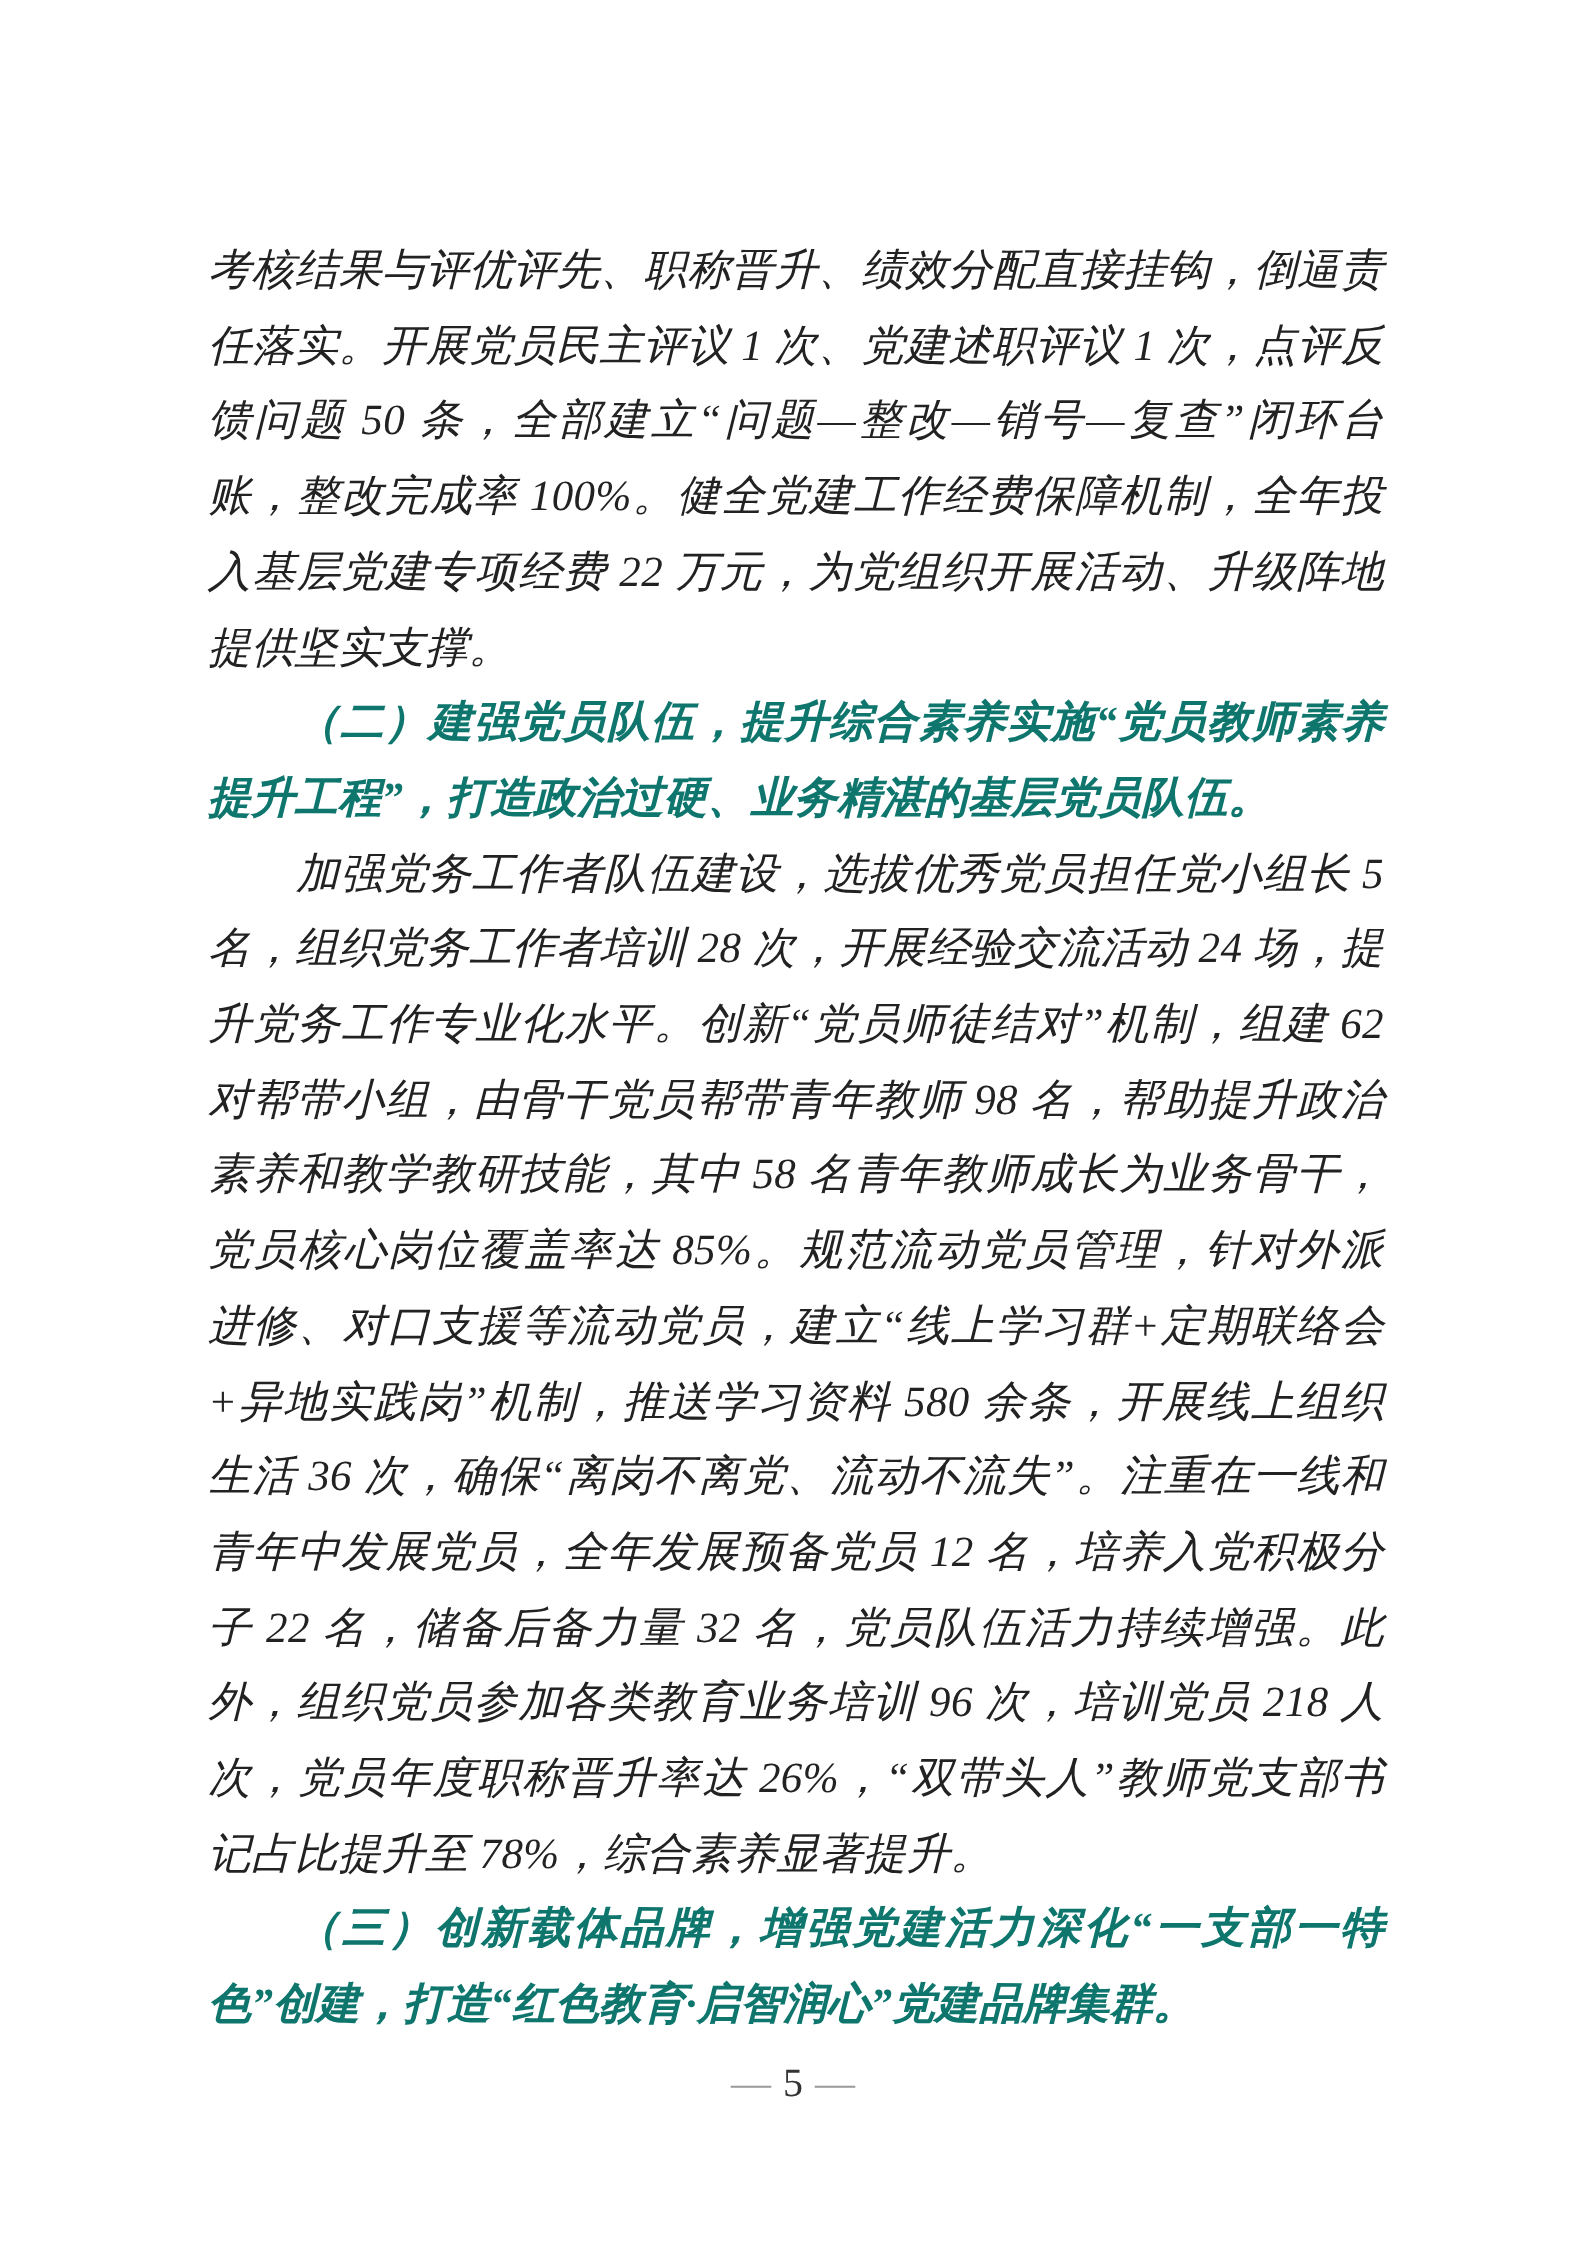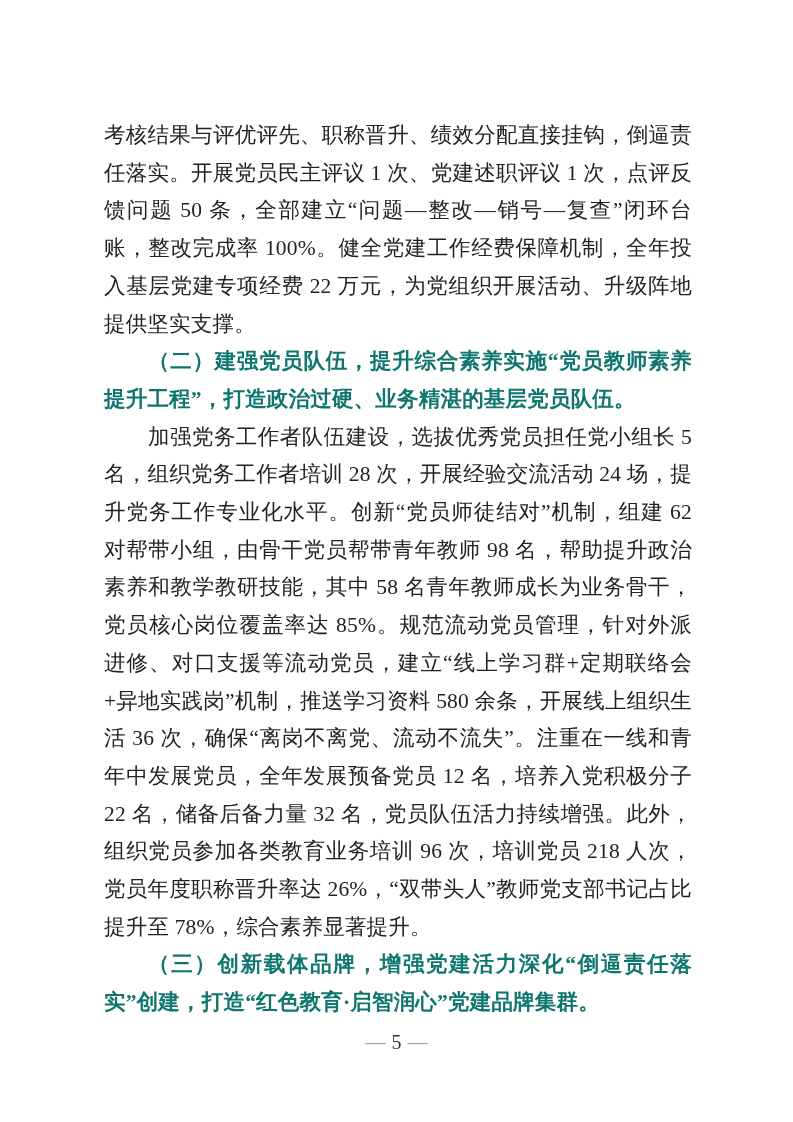--- a/index.html
+++ b/index.html
@@ -23,20 +23,21 @@
   }
   .para {
     margin: 0;
     padding: 0;
     font-size: 21.5px;
     line-height: 37.7px;
     text-align: justify;
     color: #222222;
     letter-spacing: 0.2px;
     word-break: break-all;
+    font-style: italic;
   }
   .para.indent {
     text-indent: 44px;
   }
   .para.heading {
     font-weight: 700;
     color: #0f766e;
   }
   .footer {
     position: absolute;
@@ -59,19 +60,19 @@
   }
 </style>
 </head>
 <body>
 
 <div class="page">
   <div class="content">
     <p class="para">考核结果与评优评先、职称晋升、绩效分配直接挂钩，倒逼责任落实。开展党员民主评议 1 次、党建述职评议 1 次，点评反馈问题 50 条，全部建立“问题—整改—销号—复查”闭环台账，整改完成率 100%。健全党建工作经费保障机制，全年投入基层党建专项经费 22 万元，为党组织开展活动、升级阵地提供坚实支撑。</p>
     <p class="para indent heading">（二）建强党员队伍，提升综合素养实施“党员教师素养提升工程”，打造政治过硬、业务精湛的基层党员队伍。</p>
     <p class="para indent">加强党务工作者队伍建设，选拔优秀党员担任党小组长 5 名，组织党务工作者培训 28 次，开展经验交流活动 24 场，提升党务工作专业化水平。创新“党员师徒结对”机制，组建 62 对帮带小组，由骨干党员帮带青年教师 98 名，帮助提升政治素养和教学教研技能，其中 58 名青年教师成长为业务骨干，党员核心岗位覆盖率达 85%。规范流动党员管理，针对外派进修、对口支援等流动党员，建立“线上学习群+定期联络会+异地实践岗”机制，推送学习资料 580 余条，开展线上组织生活 36 次，确保“离岗不离党、流动不流失”。注重在一线和青年中发展党员，全年发展预备党员 12 名，培养入党积极分子 22 名，储备后备力量 32 名，党员队伍活力持续增强。此外，组织党员参加各类教育业务培训 96 次，培训党员 218 人次，党员年度职称晋升率达 26%，“双带头人”教师党支部书记占比提升至 78%，综合素养显著提升。</p>
-    <p class="para indent heading">（三）创新载体品牌，增强党建活力深化“倒逼责任落实”创建，打造“红色教育·启智润心”党建品牌集群。</p>
+    <p class="para indent heading">（三）创新载体品牌，增强党建活力深化“一支部一特色”创建，打造“红色教育·启智润心”党建品牌集群。</p>
   </div>
 
   <div class="footer">
     <span class="dash">—</span><span class="page-num">5</span><span class="dash">—</span>
   </div>
 </div>
 
 </body></html>

